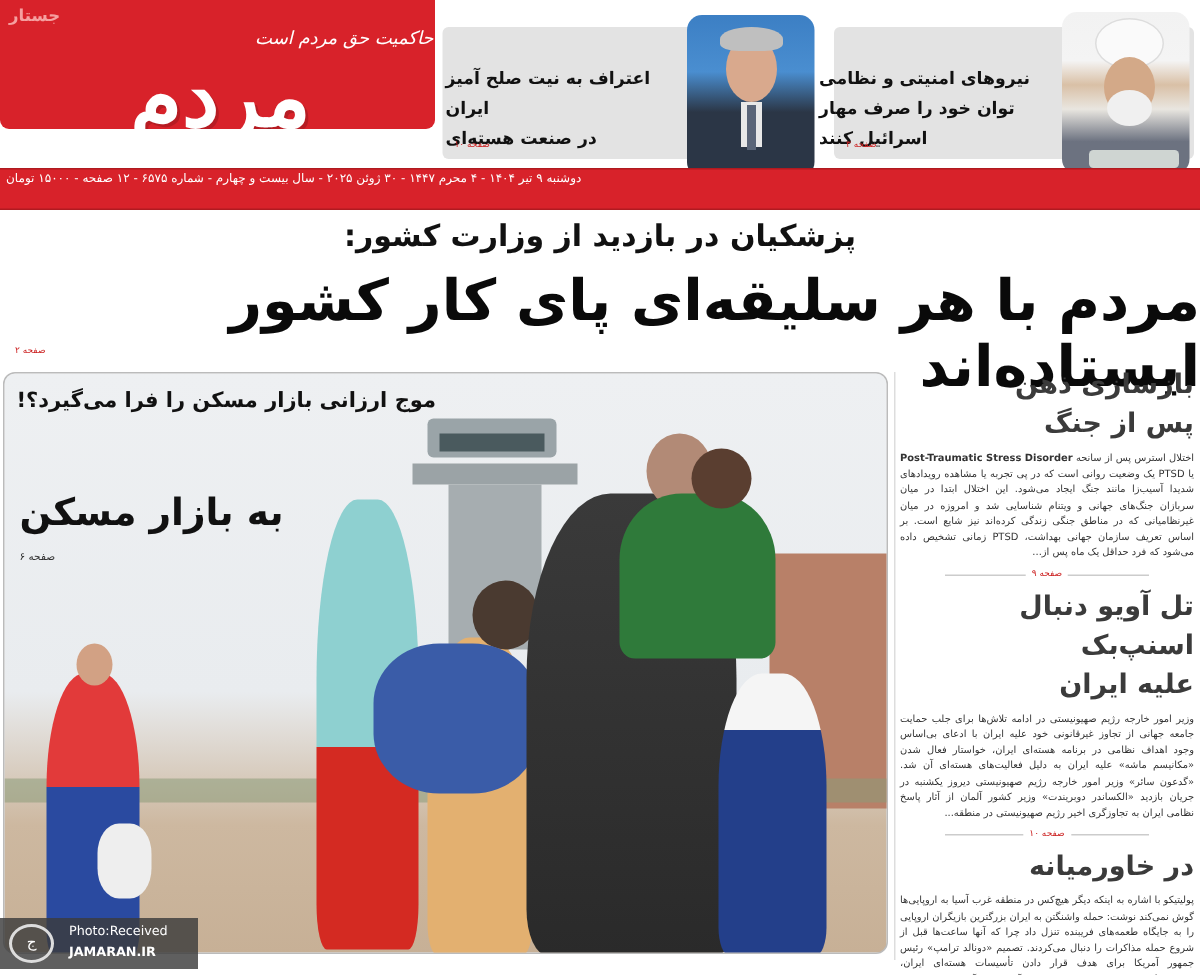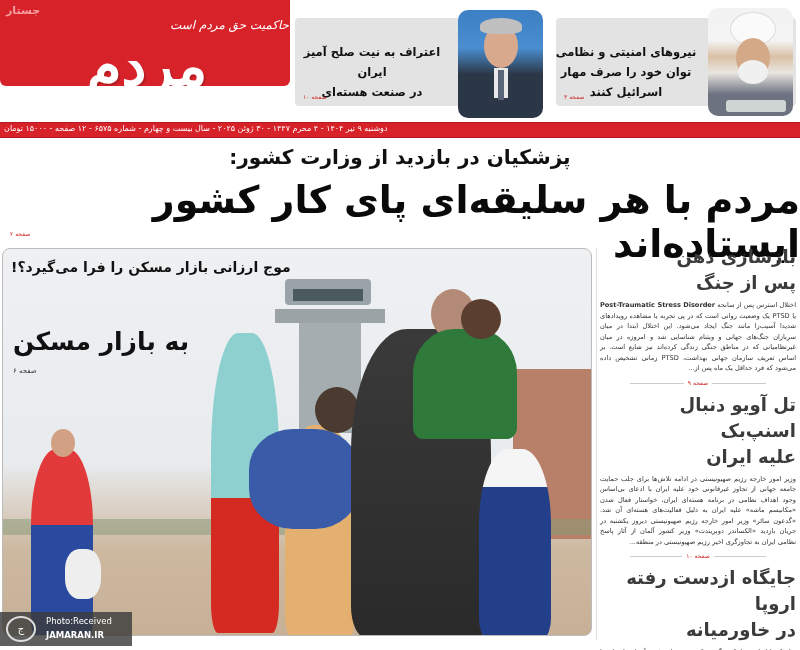--- a/index.html
+++ b/index.html
@@ -8,32 +8,32 @@
 
   
   .masthead { position: absolute; left: 0; top: 0; width: 290px; height: 86px; background: #d8222a; border-radius: 0 0 6px 6px; overflow: hidden; }
   .masthead .series { position: absolute; left: 6px; top: 4px; font-size: 11px; color: #f5a0a0; font-weight: bold; direction: rtl; }
   .masthead .slogan { position: absolute; left: 170px; top: 18px; font-size: 12px; color: #fff; font-style: italic; direction: rtl; }
   .masthead .logo { position: absolute; left: 12px; top: 32px; width: 270px; text-align: center; font-family: "DejaVu Serif", serif; font-size: 56px; font-weight: bold; color: #fff; direction: rtl; letter-spacing: -1px; text-shadow: 2px 2px 0 rgba(0,0,0,0.15); }
 
   
   .teaser { position: absolute; top: 10px; height: 100px; background: #e3e3e3; border-radius: 4px; }
   .teaser .photo { position: absolute; top: -2px; width: 85px; height: 108px; border-radius: 10px; overflow: hidden; }
-  .teaser .text { position: absolute; font-size: 11.5px; font-weight: bold; direction: rtl; text-align: center; line-height: 20px; color: #111; }
+  .teaser .text { position: absolute; font-size: 11.5px; font-weight: bold; direction: rtl; text-align: left; line-height: 20px; color: #111; }
   .teaser .pg { position: absolute; bottom: 6px; left: 8px; font-size: 6px; color: #c22; }
   .t1 { left: 295px; width: 240px; top: 18px; height: 88px; }
   .t1 .photo { left: 163px; top: -8px; background: linear-gradient(180deg,#3c7fc4 0%,#4a8ed0 35%,#2b3646 60%,#2b3646 100%); }
   .t1 .text { right: 88px; top: 24px; width: 150px; }
   .t2 { left: 556px; width: 240px; top: 18px; height: 88px; }
   .t2 .photo { left: 152px; top: -10px; background: linear-gradient(180deg,#f2f2f2 0%,#f4f4f4 30%,#d9c0a6 45%,#e9e6e0 60%,#6c7280 80%,#6c7280 100%); }
   .t2 .text { right: 90px; top: 24px; width: 160px; }
   .face { position: absolute; border-radius: 50%; }
 
   
-  .datebar { position: absolute; left: 0; top: 122px; width: 800px; height: 16px; background: #d8222a; border-top: 1px solid #b01a20; border-bottom: 1px solid #b01a20; }
+  .datebar { position: absolute; left: 0; top: 112px; width: 800px; height: 28px; background: #d8222a; border-top: 1px solid #b01a20; border-bottom: 1px solid #b01a20; }
   .datebar span { position: absolute; left: 4px; top: 1px; font-size: 8px; color: #fff; direction: rtl; white-space: nowrap; }
 
   
   .supertitle { position: absolute; left: 0; width: 800px; top: 145px; text-align: center; font-size: 20px; font-weight: bold; direction: rtl; color: #111; }
   .headline { position: absolute; left: 0; width: 800px; top: 178px; text-align: right; font-size: 38px; font-weight: bold; direction: rtl; color: #0a0a0a; letter-spacing: -1px; }
   .hl-pg { position: absolute; left: 10px; top: 230px; font-size: 6px; color: #c22; }
 
   
   .mainbox { position: absolute; left: 2px; top: 248px; width: 590px; height: 388px; border: 1px solid #bbb; border-radius: 8px; overflow: hidden; background: linear-gradient(180deg,#eef0f2 0%,#e9ecef 55%,#cdb8a0 78%,#c7b096 100%); }
   .tower { position: absolute; }
@@ -163,19 +163,18 @@
       <div>علیه ایران</div>
     </div>
     <div class="rc-body">وزیر امور خارجه رژیم صهیونیستی در ادامه تلاش‌ها برای جلب حمایت جامعه جهانی از تجاوز غیرقانونی خود علیه ایران با ادعای بی‌اساس وجود اهداف نظامی در برنامه هسته‌ای ایران، خواستار فعال شدن «مکانیسم ماشه» علیه ایران به دلیل فعالیت‌های هسته‌ای آن شد. «گدعون سائر» وزیر امور خارجه رژیم صهیونیستی دیروز یکشنبه در جریان بازدید «الکساندر دوبریندت» وزیر کشور آلمان از آثار پاسخ نظامی ایران به تجاوزگری اخیر رژیم صهیونیستی در منطقه...</div>
     <div class="rc-sep">
         <span>صفحه ۱۰</span>
       </div>
   </div>
 
   <div>
     <div class="rc-title">
-      <div>جایگاه ازدست رفته اروپا</div>
       <div>در خاورمیانه</div>
     </div>
     <div class="rc-body">پولیتیکو با اشاره به اینکه دیگر هیچ‌کس در منطقه غرب آسیا به اروپایی‌ها گوش نمی‌کند نوشت: حمله واشنگتن به ایران بزرگترین بازیگران اروپایی را به جایگاه طعمه‌های فریبنده تنزل داد چرا که آنها ساعت‌ها قبل از شروع حمله مذاکرات را دنبال می‌کردند. تصمیم «دونالد ترامپ» رئیس جمهور آمریکا برای هدف قرار دادن تأسیسات هسته‌ای ایران، بی‌ملاحظگی کامل او به متحدان سنتی آمریکا در آن سوی اقیانوس اطلس را...</div>
 
   </div>
 </div>
 
 </body></html>

